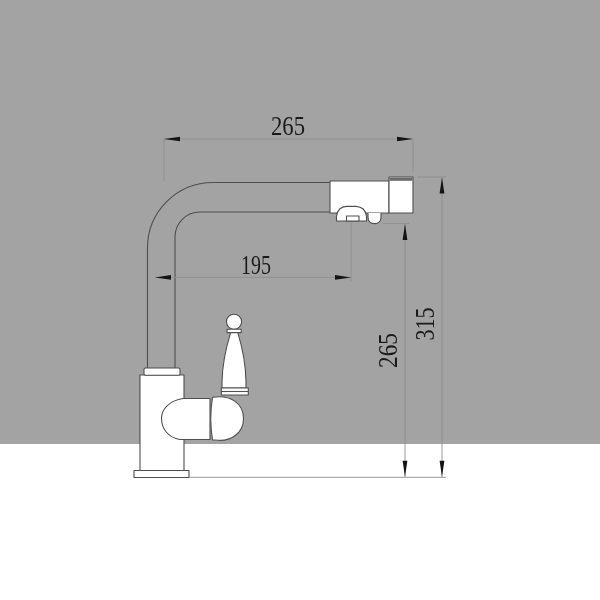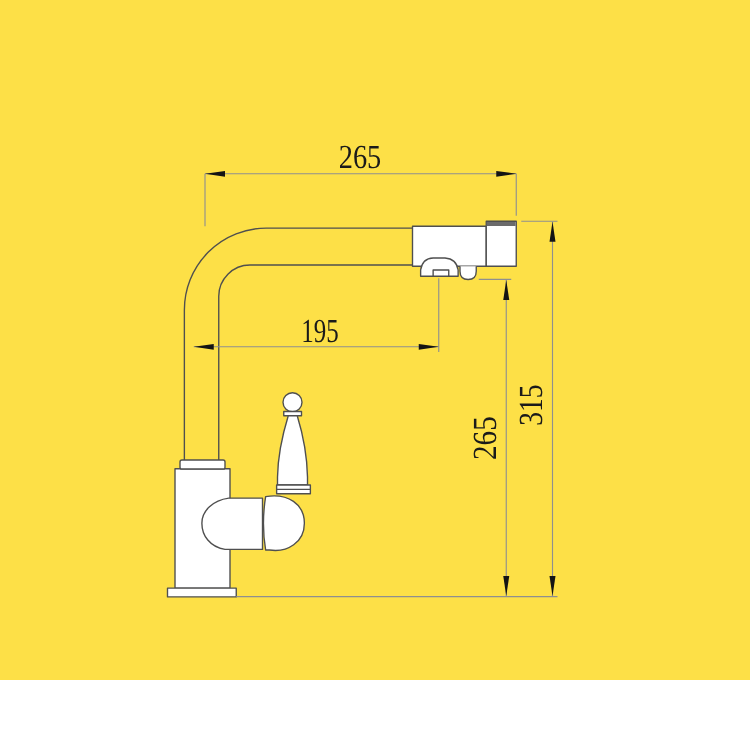--- a/index.html
+++ b/index.html
@@ -7,22 +7,22 @@
     padding: 0;
     background: #ffffff;
     width: 600px;
     height: 600px;
     overflow: hidden;
     font-family: "Liberation Serif", serif;
   }
   .page {
     position: relative;
     width: 600px;
-    height: 544px;
-    background: #fde047;
+    height: 444px;
+    background: #a3a3a3;
   }
   svg { display: block; }
   .obj {
     fill: none;
     stroke: #4f4f4f;
     stroke-width: 1.1;
     stroke-linejoin: round;
     stroke-linecap: butt;
   }
   .objfill {

